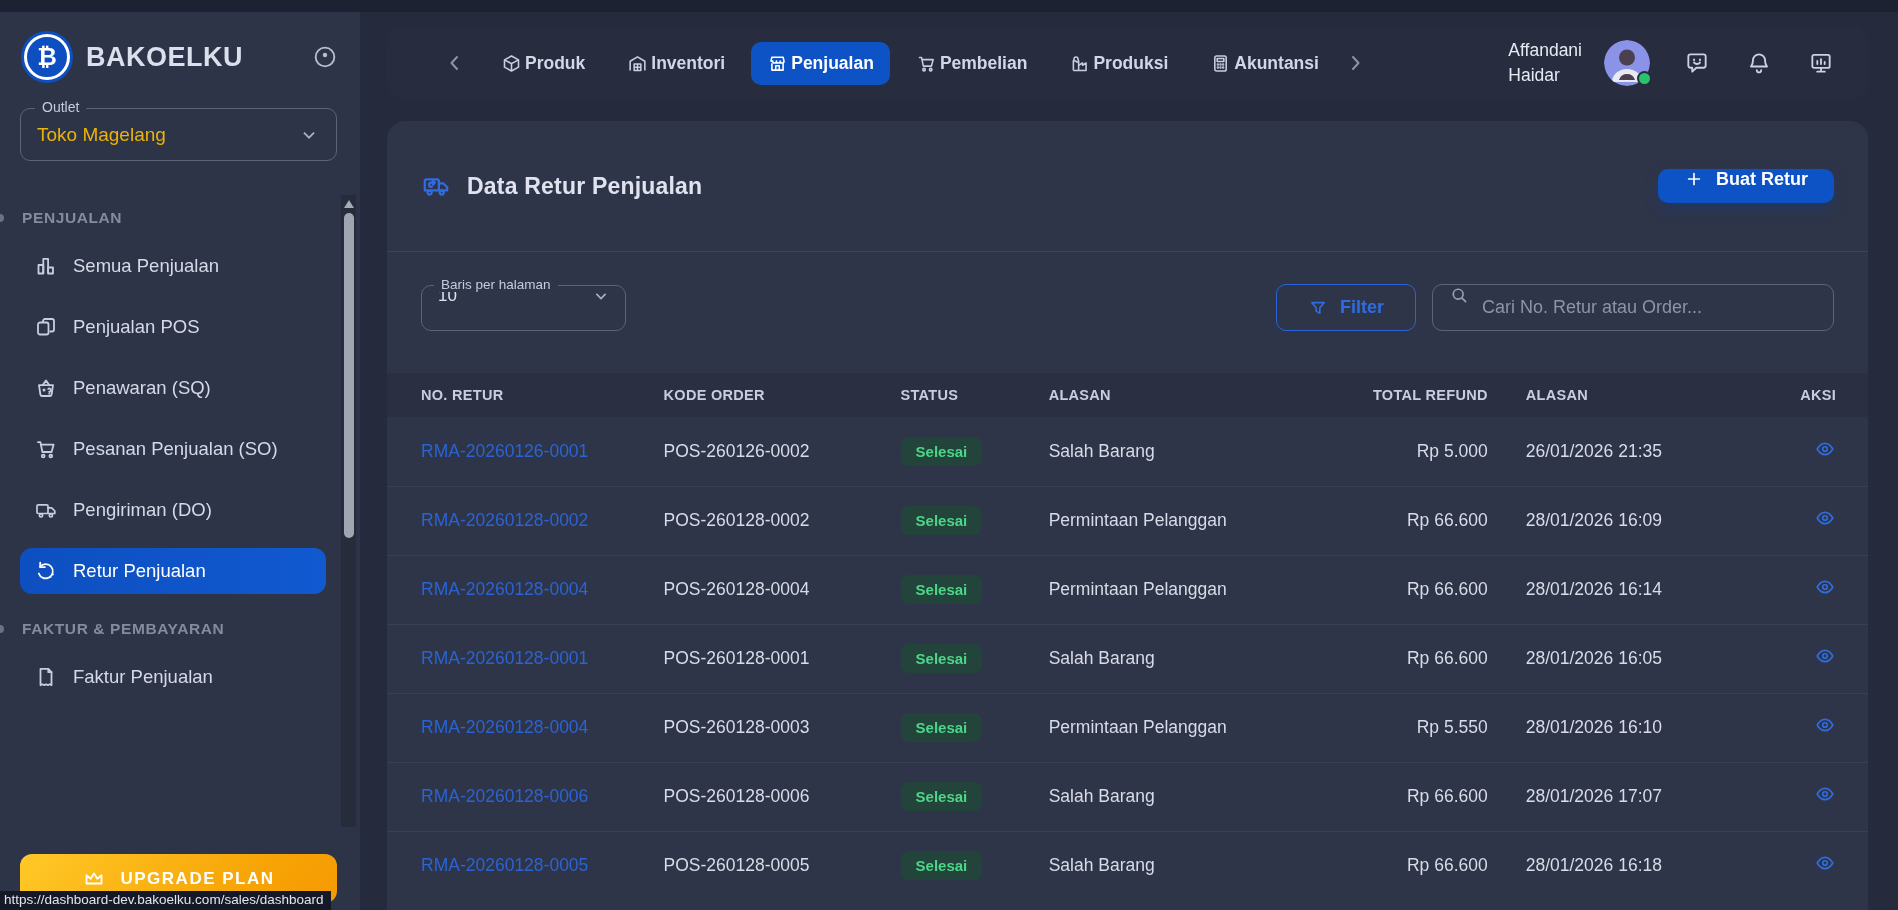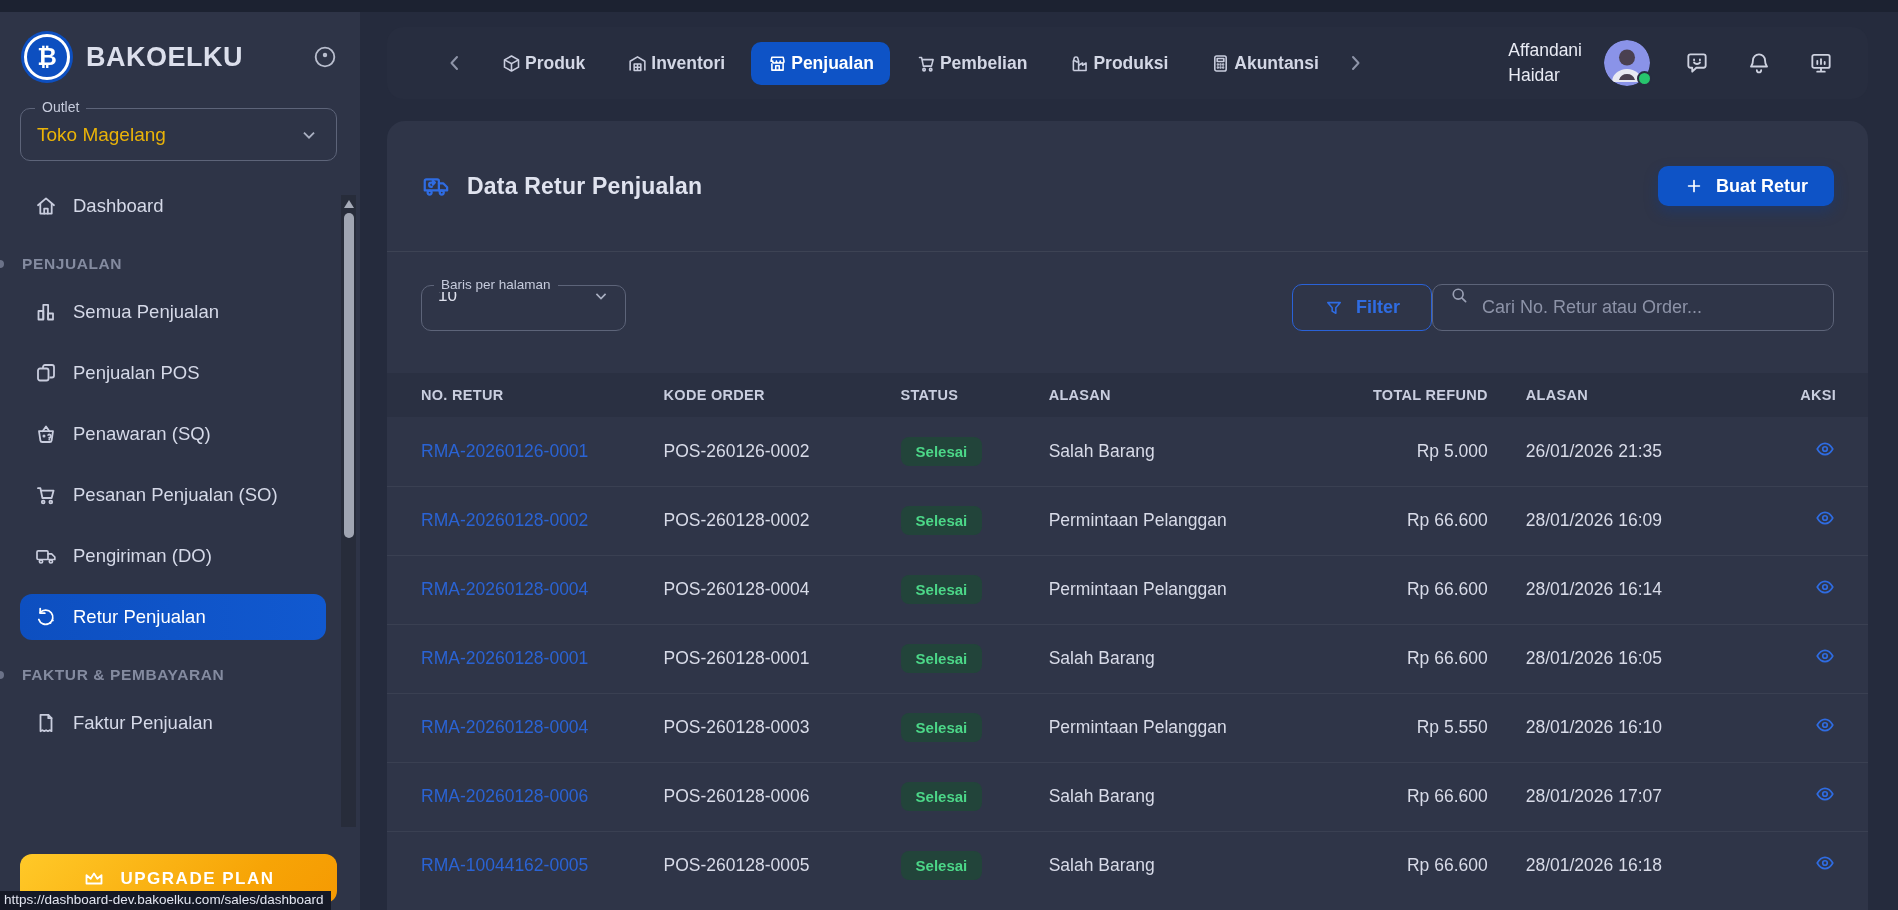--- a/index.html
+++ b/index.html
@@ -70,33 +70,33 @@
   .top-icons { display:flex; align-items:center; gap:36px; margin-left:34px; color:#ced2e0; }
   .top-icons .ticon { display:flex; cursor:pointer; }
 
   .card { margin-top:22px; flex:1; background:#2f3548; border-radius:18px 18px 0 0; overflow:hidden;
     display:flex; flex-direction:column; }
   .card-head { height:131px; padding:0 34px; display:flex; align-items:center;
     border-bottom:1px solid rgba(255,255,255,.07); }
   .title-wrap { display:flex; align-items:center; gap:16px; }
   .title-icon { display:flex; color:#2f6ce2; }
   .page-title { font-size:23px; font-weight:700; color:#e0e3ef; letter-spacing:.2px; }
-  .create-btn { margin-left:auto; height:40px; padding:0 26px; border:none; border-radius:10px;
+  .create-btn { margin-left:auto; height:34px; padding:0 26px; border:none; border-radius:10px;
     background:#0e53c6; color:#fff; font-family:inherit; font-size:18px; font-weight:700;
-    display:flex; align-items:center; gap:12px; cursor:pointer; box-shadow:0 6px 14px rgba(10,60,150,.35); }
+    display:flex; gap:12px; cursor:pointer; box-shadow:0 6px 14px rgba(10,60,150,.35); }
   .create-btn .plus { display:flex; }
 
   .controls { margin-top:32px; padding:0 34px; display:flex; align-items:center; }
   .rpp { position:relative; width:205px; height:46px; border:1px solid #5d6479; border-radius:10px;
     display:flex; align-items:flex-start; padding:0 14px 0 16px; cursor:pointer; }
   .rpp .fld-label { position:absolute; top:-9px; left:12px; background:#2f3548; padding:0 7px;
     font-size:13.5px; color:#c6cbdc; white-space:nowrap; }
   .rpp .fld-value { font-size:17px; color:#dfe2ee; }
   .rpp .chev { margin-left:auto; color:#aab0c2; display:flex; }
-  .right-controls { margin-left:auto; display:flex; }
+  .right-controls { margin-left:auto; display:flex; gap:16px; }
   .filter-btn { height:47px; width:140px; border:1px solid #2a62d8; border-radius:10px; background:transparent;
     color:#2f6ce2; font-family:inherit; font-size:18px; font-weight:600; display:flex; align-items:center;
     justify-content:center; gap:12px; cursor:pointer; }
   .search-box { height:47px; width:402px; border:1px solid #5d6479; border-radius:10px;
     display:flex; padding:0 16px; gap:12px; }
   .search-box .mag { display:flex; color:#9aa0b4; }
   .search-box input { flex:1; background:transparent; border:none; outline:none; color:#dfe2ee;
     font-family:inherit; font-size:18px; }
   .search-box input::placeholder { color:#8d93a8; }
 
@@ -146,30 +146,20 @@
         <span class="fld-label">Outlet</span>
         <span class="fld-value">Toko Magelang</span>
         <span class="chev">
           <svg width="22" height="22" viewBox="0 0 24 24" fill="none" stroke="currentColor" stroke-width="2">
               <path d="M6.5 9.5 L12 15 L17.5 9.5"></path>
             </svg>
         </span>
       </div>
 
       <nav class="menu">
-        <div class="menu-item">
-          <span class="mi-icon">
-            <svg width="24" height="24" viewBox="0 0 24 24" fill="none" stroke="currentColor" stroke-width="1.8" stroke-linecap="round" stroke-linejoin="round">
-                <path d="M4 11.2 L12 4.4 L20 11.2"></path>
-                <path d="M6.3 9.6 V19.6 H17.7 V9.6"></path>
-                <path d="M10.2 19.6 V14.6 H13.8 V19.6"></path>
-              </svg>
-          </span>
-          <span class="mi-label">Dashboard</span>
-        </div>
 
         <div class="section-label">PENJUALAN</div>
 
         <div class="menu-item">
           <span class="mi-icon">
             <svg width="24" height="24" viewBox="0 0 24 24" fill="none" stroke="currentColor" stroke-width="1.8" stroke-linejoin="round">
                 <path d="M4.5 19.5 V11 H9.3 V19.5 Z"></path>
                 <path d="M9.3 19.5 V4.8 H14.1 V19.5"></path>
                 <path d="M14.1 19.5 V13.5 H19 V19.5 Z"></path>
               </svg>
@@ -543,21 +533,21 @@
               <span class="eye-btn">
                 <svg width="22" height="22" viewBox="0 0 24 24" fill="none" stroke="currentColor" stroke-width="1.8" stroke-linejoin="round">
                       <path d="M3.5 12 C6 7.6 9 5.9 12 5.9 s6 1.7 8.5 6.1 C18 16.4 15 18.1 12 18.1 s-6-1.7-8.5-6.1 Z"></path>
                       <circle cx="12" cy="12" r="2.5"></circle>
                     </svg>
               </span>
             </td>
           </tr>
 
           <tr>
-            <td class="c1"><a class="rma-link">RMA-10044162-0005</a></td>
+            <td class="c1"><a class="rma-link">RMA-20260128-0005</a></td>
             <td class="c2">POS-260128-0005</td>
             <td class="c3"><span class="badge">Selesai</span></td>
             <td class="c4">Salah Barang</td>
             <td class="c5">Rp 66.600</td>
             <td class="c6">28/01/2026 16:18</td>
             <td class="c7">
               <span class="eye-btn">
                 <svg width="22" height="22" viewBox="0 0 24 24" fill="none" stroke="currentColor" stroke-width="1.8" stroke-linejoin="round">
                       <path d="M3.5 12 C6 7.6 9 5.9 12 5.9 s6 1.7 8.5 6.1 C18 16.4 15 18.1 12 18.1 s-6-1.7-8.5-6.1 Z"></path>
                       <circle cx="12" cy="12" r="2.5"></circle>

